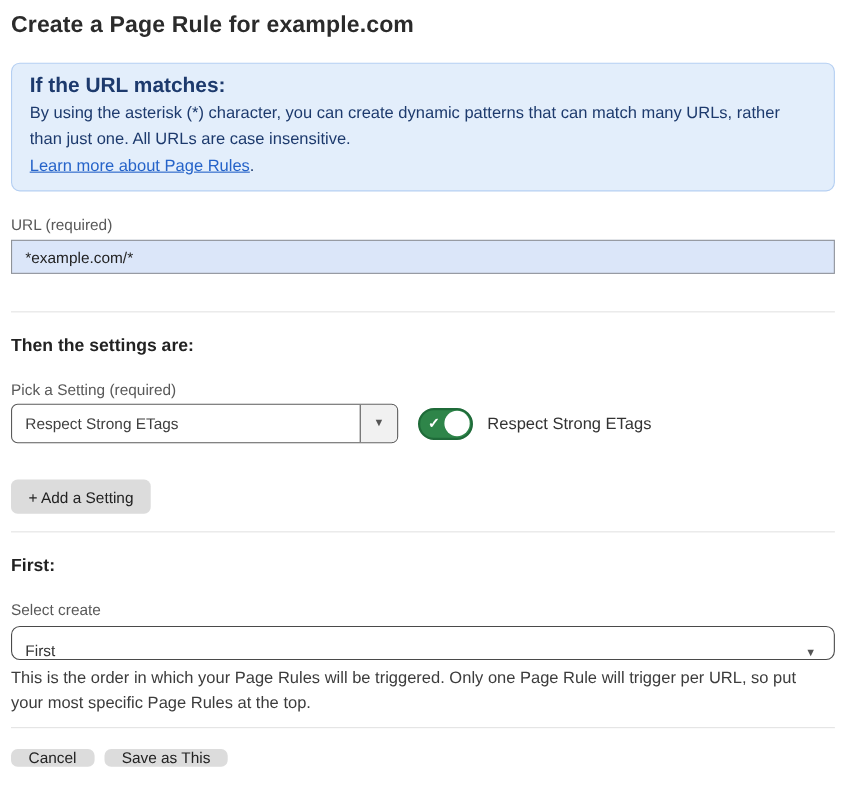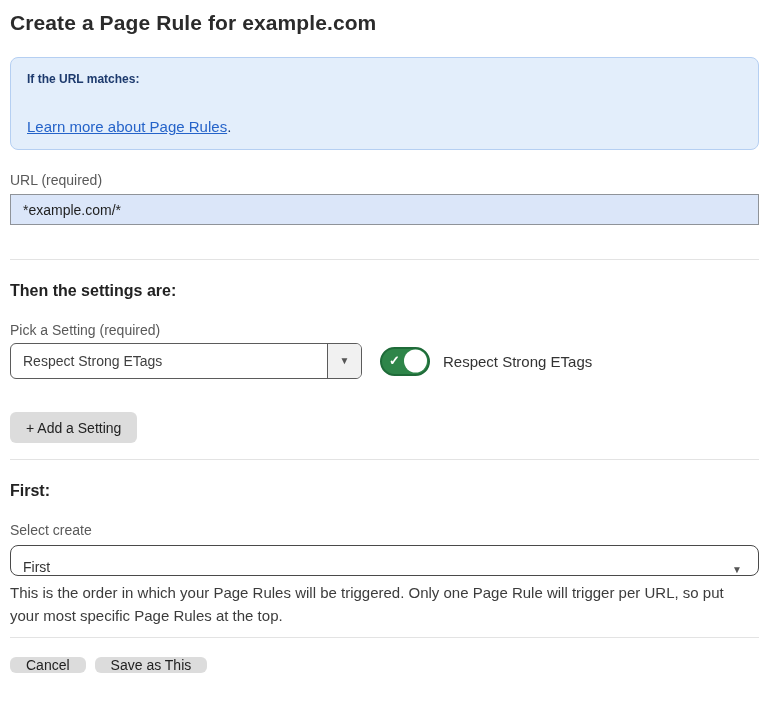--- a/index.html
+++ b/index.html
@@ -31,21 +31,21 @@
   }
   .info-box{
     margin-top:20px;
     background:var(--info-bg);
     border:1px solid var(--info-border);
     border-radius:8px;
     padding:9px 16px 10px 16px;
     color:var(--info-text);
     font-size:15px;line-height:24px;
   }
-  .info-box .info-heading{font-weight:700;font-size:12px;line-height:24px;color:var(--info-text);}
+  .info-box .info-heading{font-weight:700;font-size:19px;line-height:24px;color:var(--info-text);}
   .info-box .info-body{color:var(--info-text);}
   .info-box a{color:var(--link-blue);text-decoration:underline;cursor:pointer;}
   .info-box .link-suffix{color:var(--info-text);}
   .field-label{
     margin-top:22px;
     font-size:14px;line-height:16px;color:var(--label-gray);
   }
   .url-input{
     display:block;width:100%;height:31px;margin-top:6px;
     background:var(--input-bg);
@@ -121,21 +121,21 @@
 </style>
 </head>
 <body>
 
 
 
 <h1 class="page-title">Create a Page Rule for example.com</h1>
 
 <div class="info-box">
   <div class="info-heading">If the URL matches:</div>
-  <div class="info-body"><br>
+  <div class="info-body"><span>By using the asterisk (*) character, you can create dynamic patterns that can match many URLs, rather than just one. All URLs are case insensitive.</span><br>
     <a>Learn more about Page Rules</a><span class="link-suffix">.</span>
   </div>
 </div>
 
 <div class="field-label">URL (required)</div>
 <input class="url-input" type="text" value="*example.com/*" style="">
 
 <hr class="divider divider-1">
 
 <h2 class="section-heading">Then the settings are:</h2>

